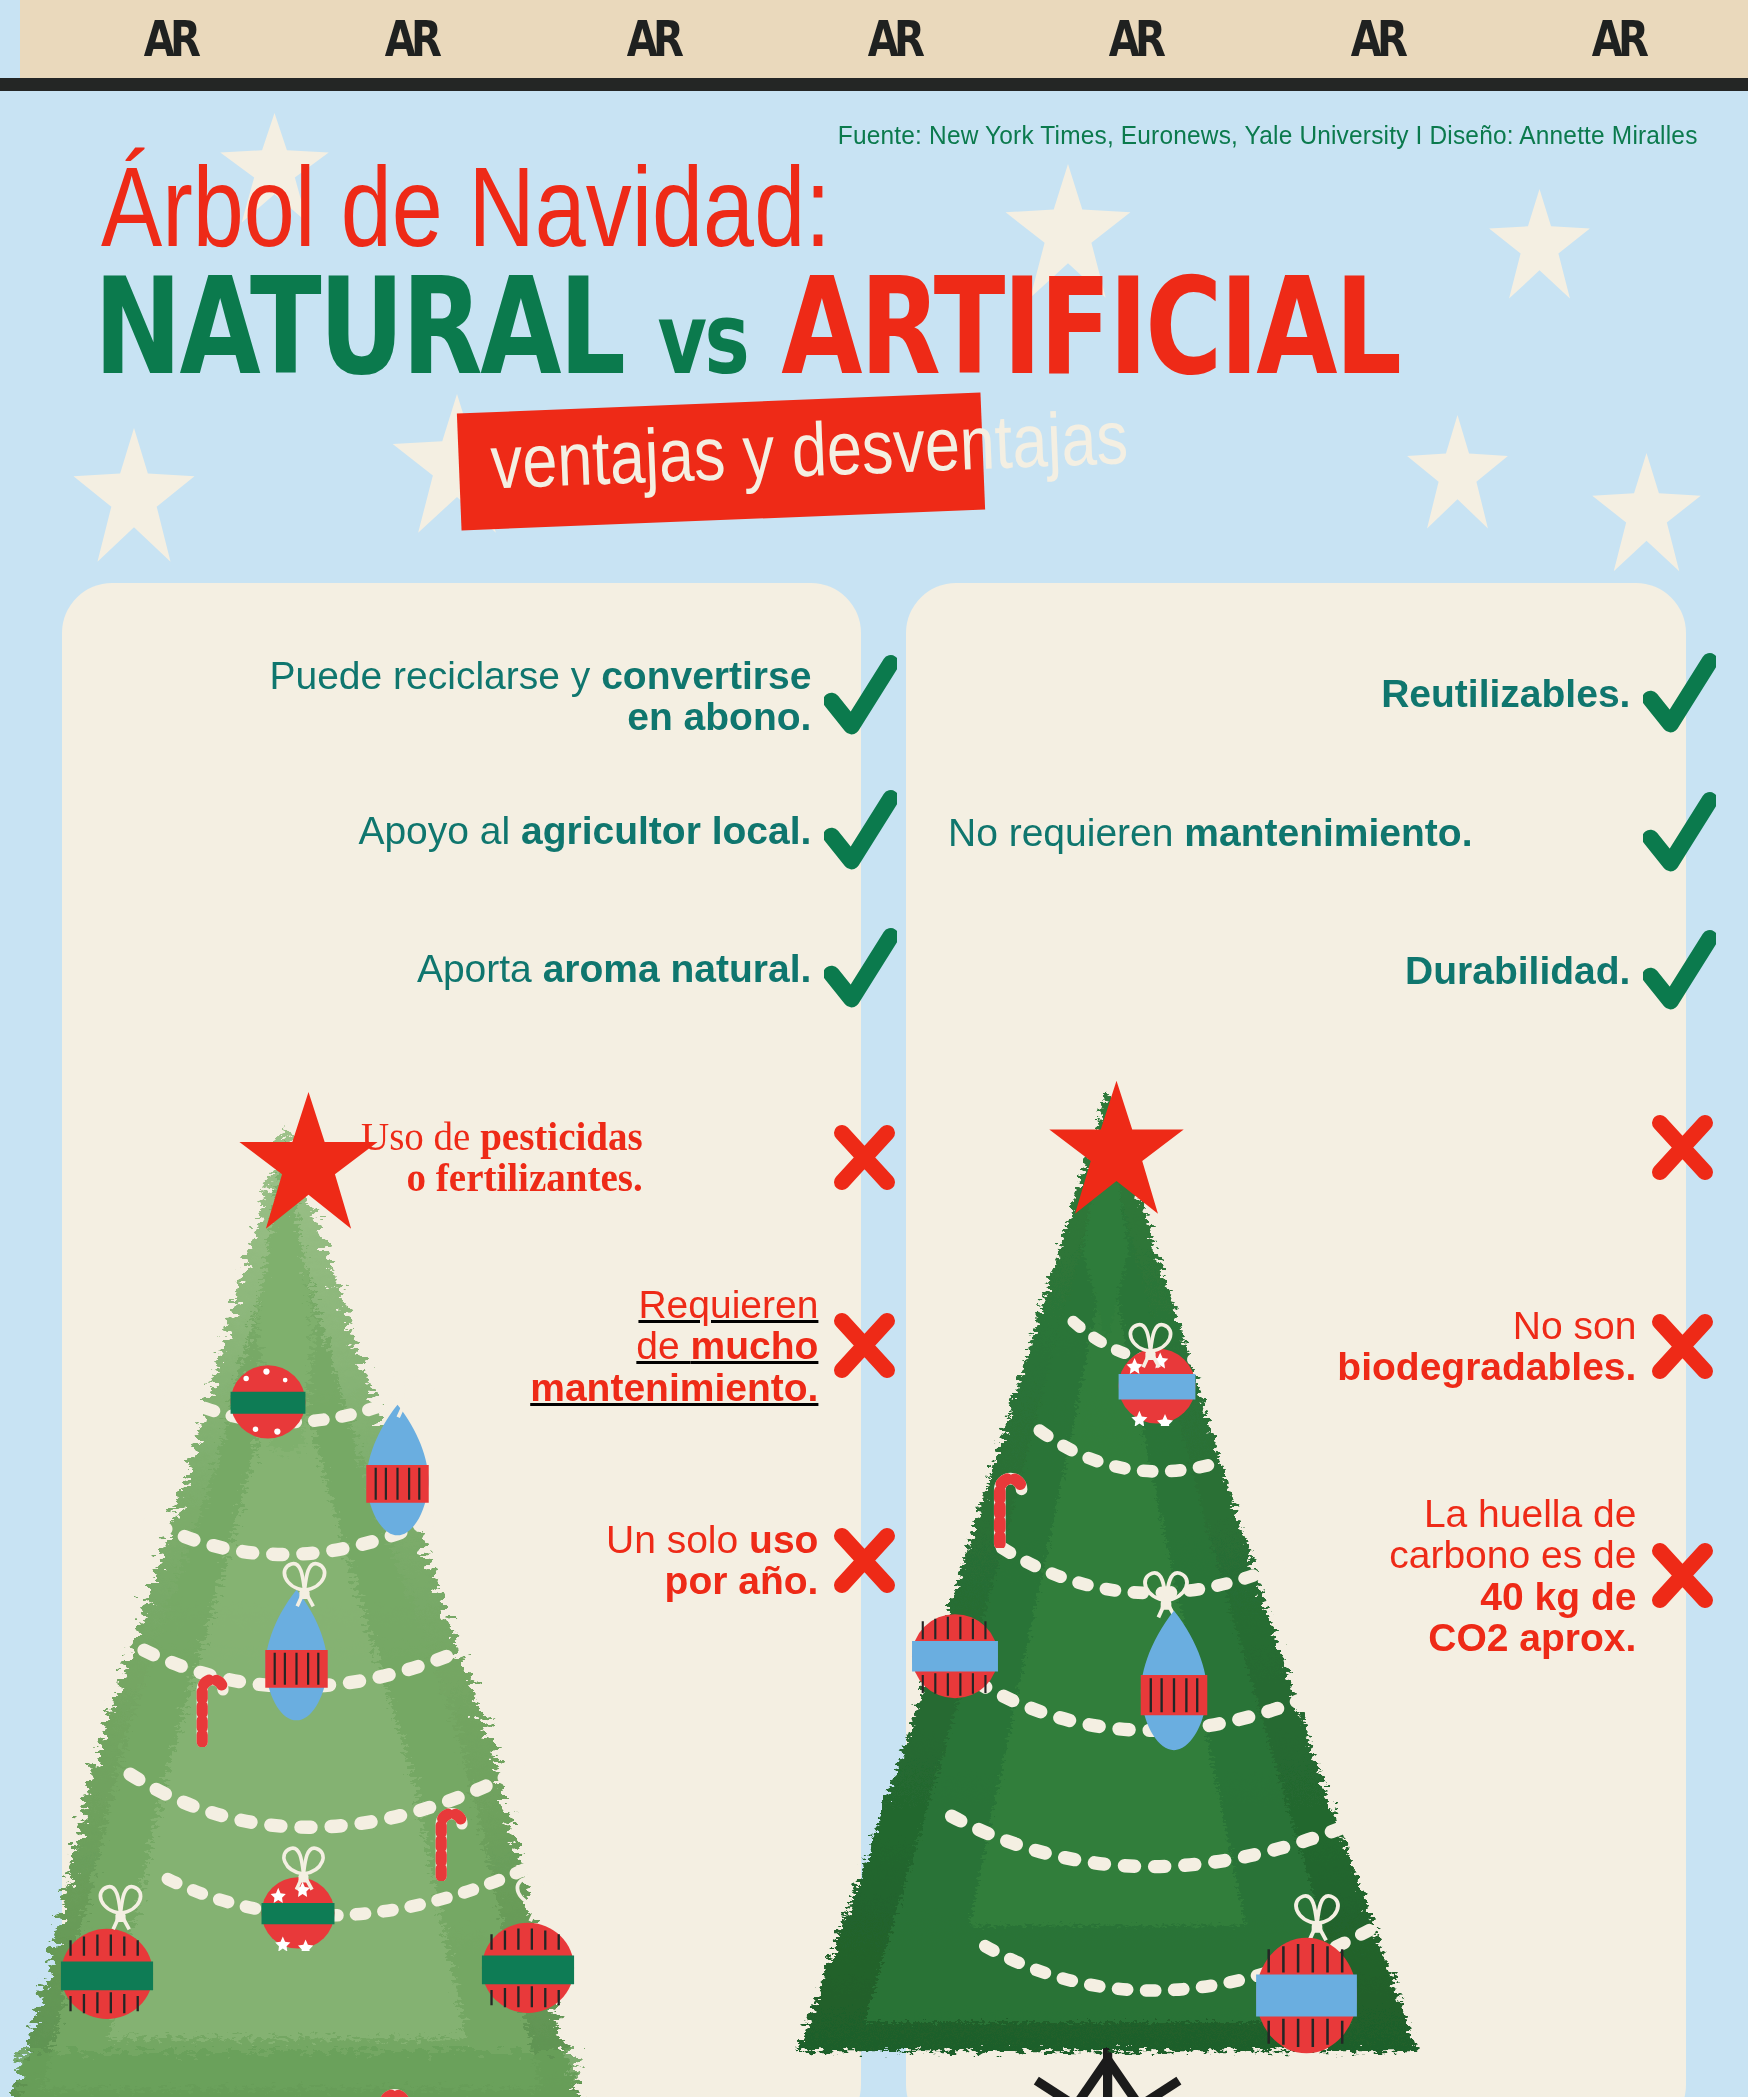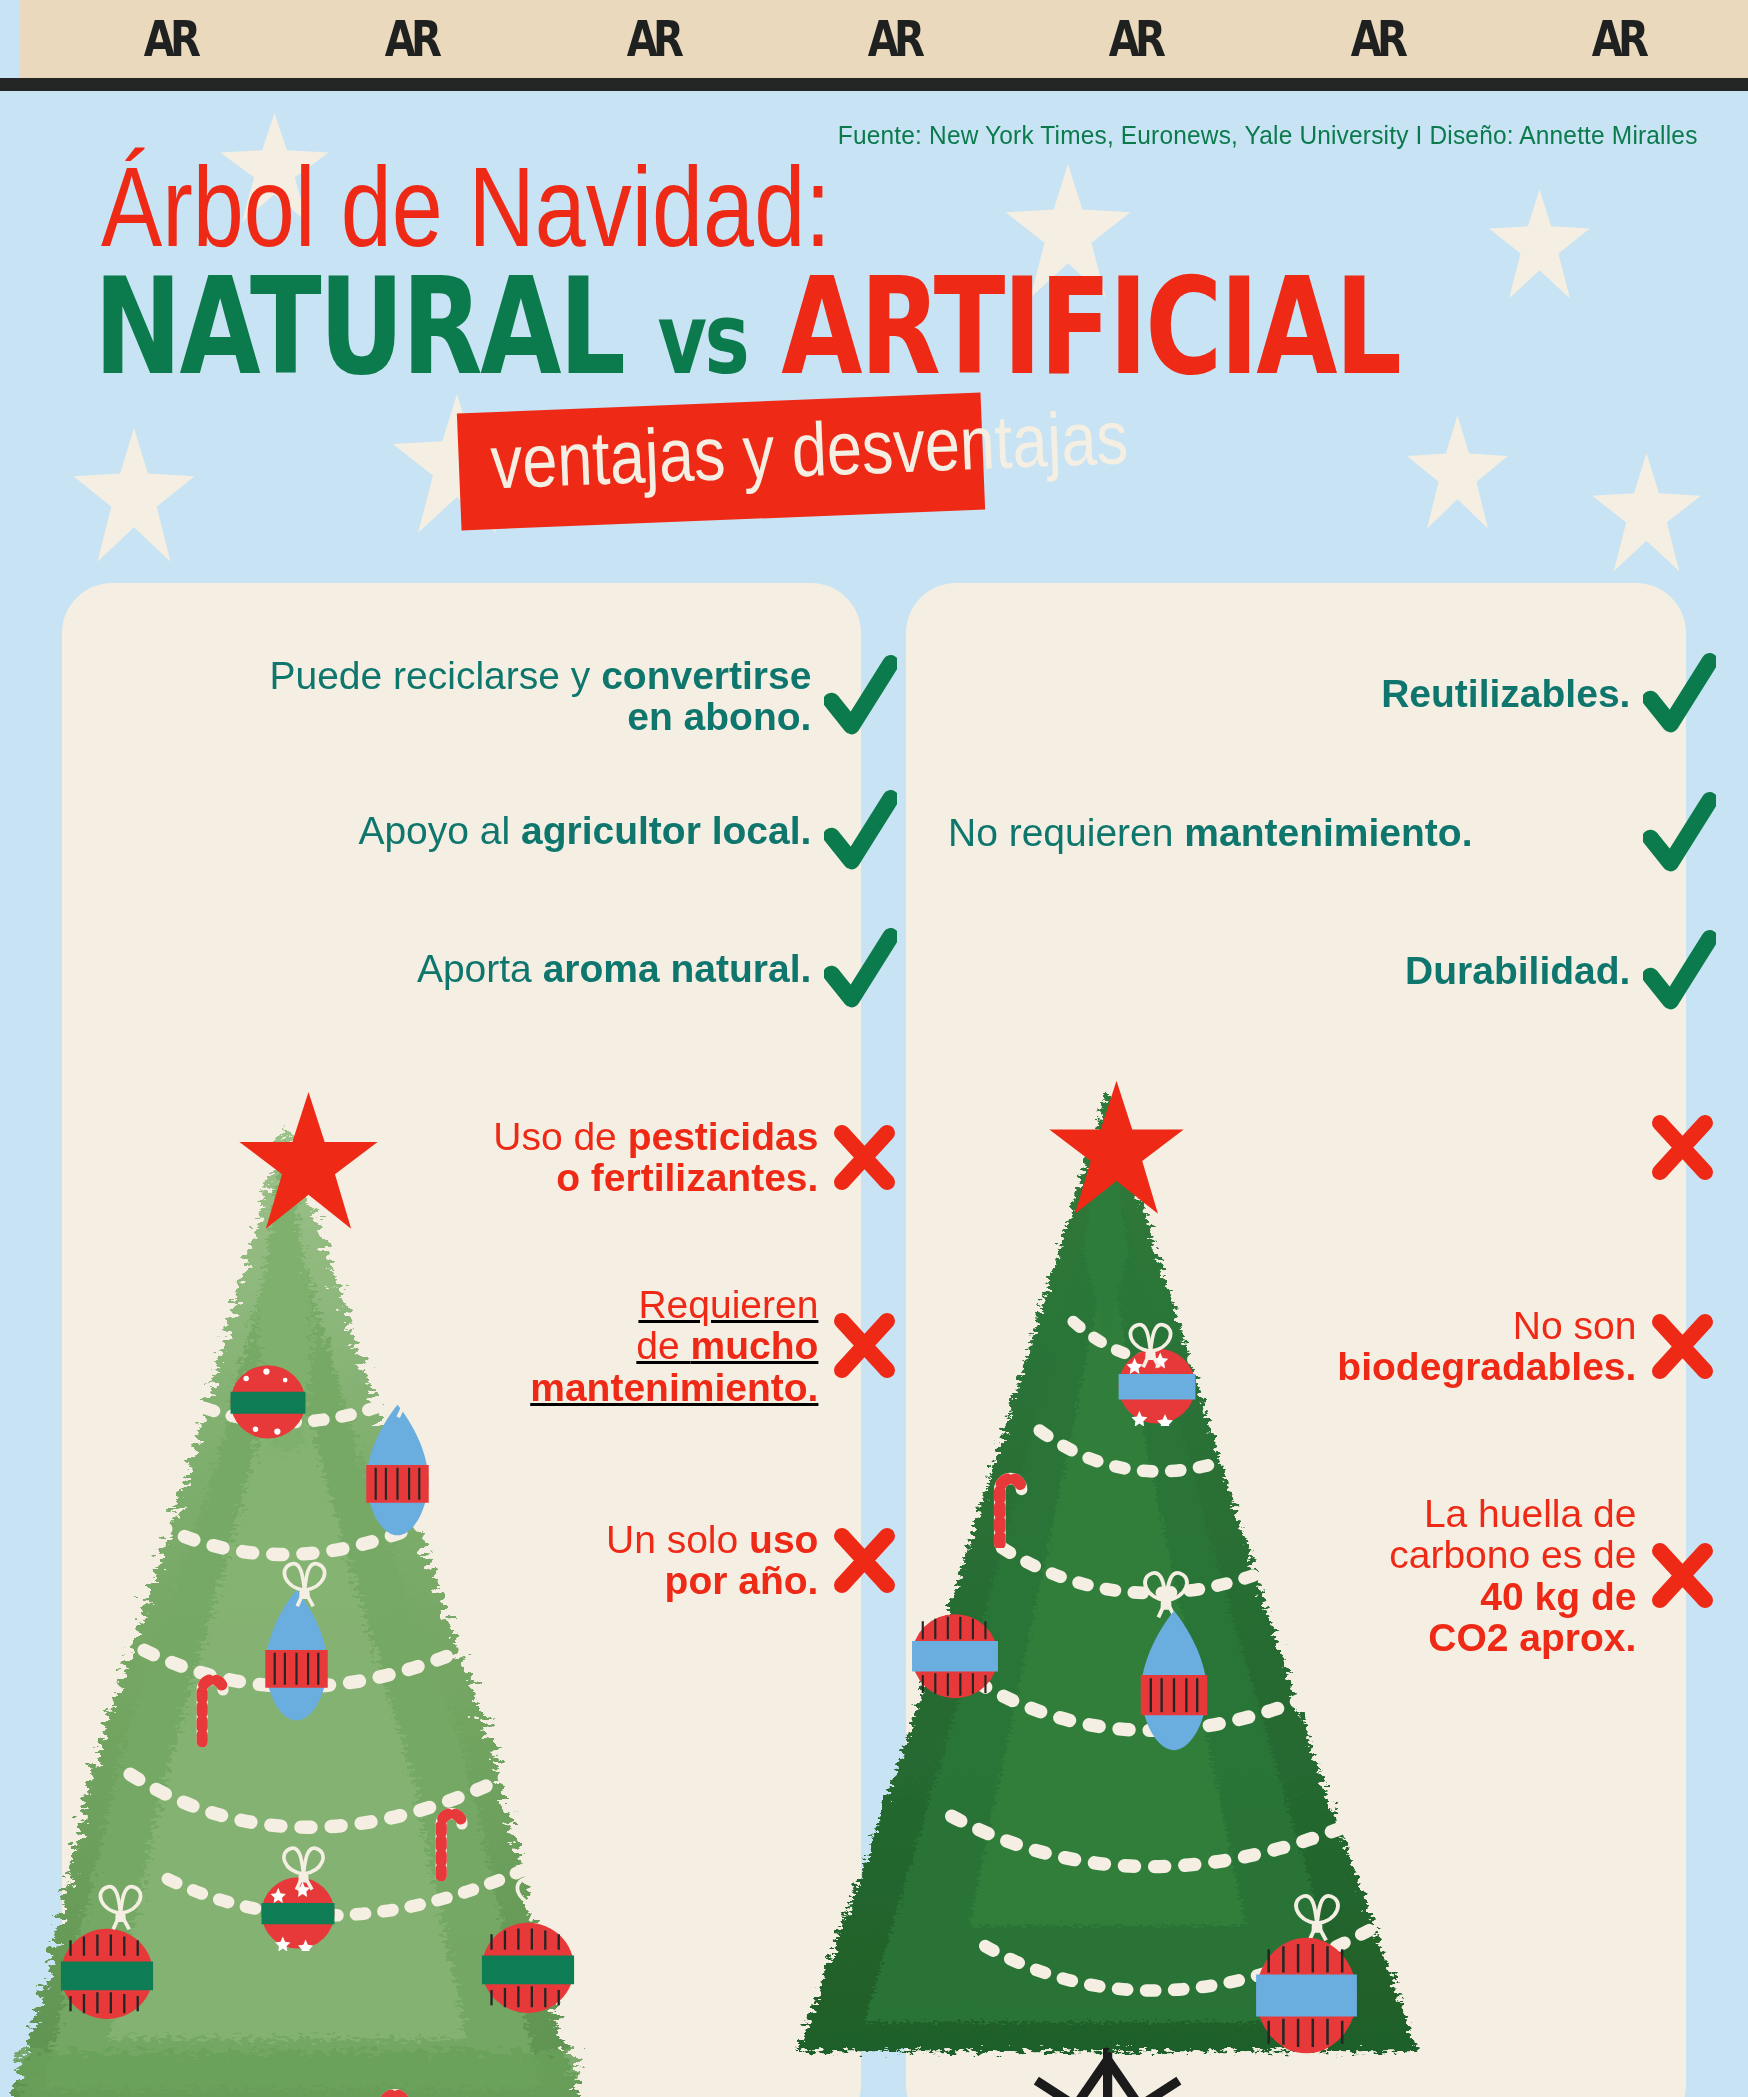--- a/index.html
+++ b/index.html
@@ -187,21 +187,21 @@
 
   <div class="row pro" style="left:117px; top:927px; width:780px; justify-content:flex-end;">
     <div class="txt"><span>Aporta </span><b>aroma natural.</b></div>
     <div class="mark">
       <svg width="73" height="84" viewBox="0 0 175 200">
           <path d="M18 112 L66 172 L160 22" fill="none" stroke="#0b7a4d" stroke-width="40" stroke-linecap="round" stroke-linejoin="round"></path>
         </svg>
     </div>
   </div>
 
-  <div class="row con" style="left:361px; top:1116px; width:537px; justify-content:flex-end;">
+  <div class="row con" style="left:361px; top:1116px; width:537px; justify-content:space-between;font-family:Liberation Serif, serif;">
     <div class="txt"><span>Uso de </span><b>pesticidas
 o fertilizantes.</b></div>
     <div class="mark">
       <svg width="67" height="71" viewBox="0 0 160 170">
           <path d="M26 26 L134 144 M134 26 L26 144" fill="none" stroke="#ee2a17" stroke-width="38" stroke-linecap="round"></path>
         </svg>
     </div>
   </div>
 
   <div class="row con" style="left:361px; top:1284px; width:537px; justify-content:flex-end;text-decoration:underline;">

